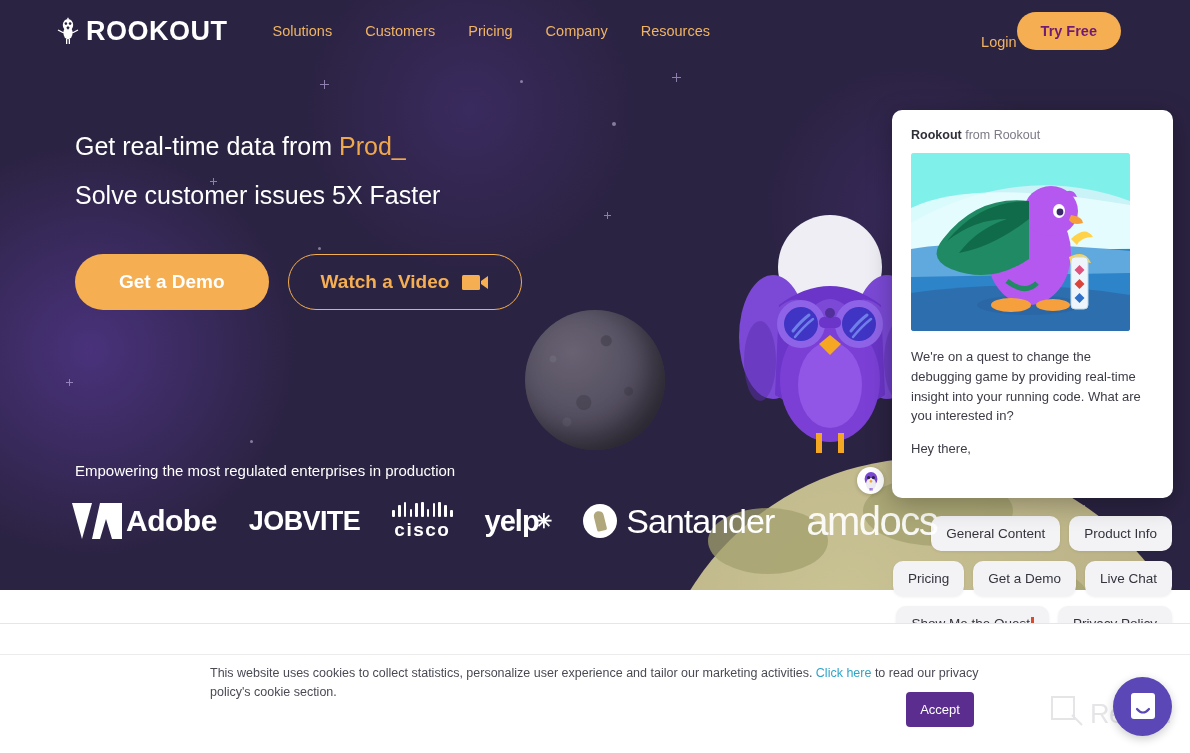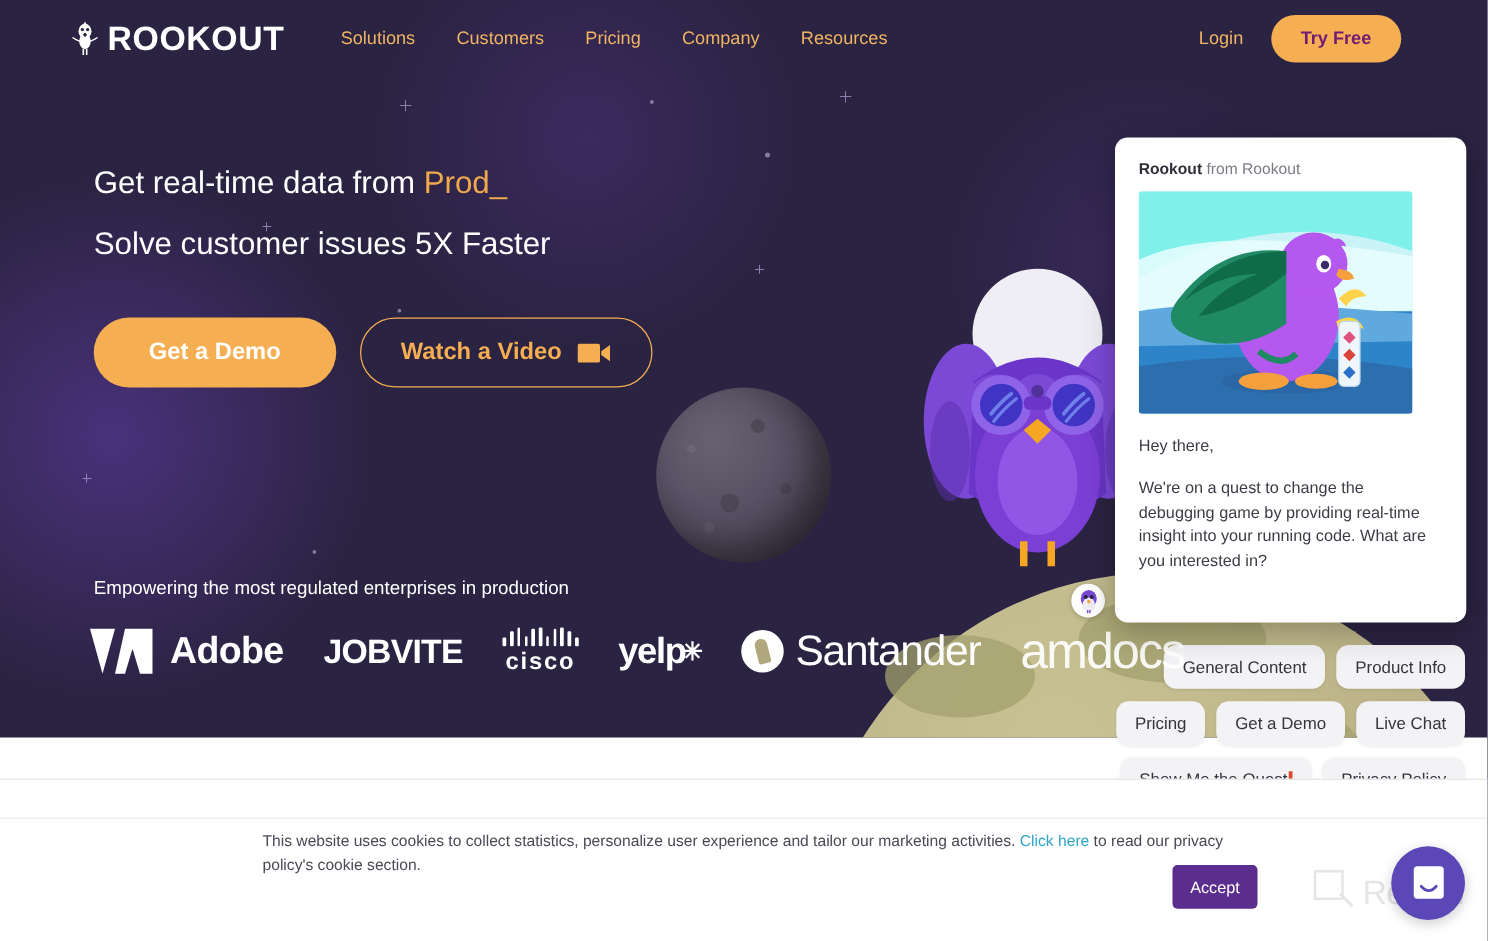--- a/index.html
+++ b/index.html
@@ -69,21 +69,21 @@
   .logo-wrap { display:flex; align-items:center; margin-left:57px; gap:7px; }
   .logo-bird { width:22px; height:30px; display:block; }
   .logo-text {
     color:#ffffff; font-size:27px; font-weight:bold; letter-spacing:.5px;
     font-family:"Liberation Sans", sans-serif;
   }
   .nav-links { display:flex; gap:33px; margin-left:45px; }
   .nav-links a {
     color:#f0b463; font-size:14.5px; text-decoration:none; font-weight:500;
   }
-  .nav-right { margin-left:auto; margin-right:69px; display:flex; align-items:center; gap:22px; }
+  .nav-right { margin-left:auto; margin-right:69px; display:flex; align-items:flex-end; }
   .nav-login { color:#f0b463; font-size:14.5px; text-decoration:none; font-weight:500; }
   .btn-tryfree {
     background:#f5ae51; color:#701a75; font-size:14.5px; font-weight:bold;
     border:none; border-radius:22px; padding:11px 24px; cursor:pointer;
   }
 
   
   .hero-content { position:absolute; left:75px; top:105px; z-index:20; width:700px; }
   h1.headline {
     margin:0; color:#ffffff; font-size:62px; font-weight:bold;
@@ -108,21 +108,21 @@
 
   
   .empower {
     position:absolute; left:75px; top:462px; color:#ffffff; font-size:15px; z-index:20;
   }
   .logo-strip {
     position:absolute; left:70px; top:495px; z-index:20;
     display:flex; align-items:center; gap:32px; height:52px;
   }
   .lg { display:flex; align-items:center; color:#ffffff; }
-  .lg-adobe { gap:10px; }
+  .lg-adobe { }
   .lg-adobe .word { font-size:30px; font-weight:bold; letter-spacing:-.5px; }
   .lg-jobvite { font-size:27px; font-weight:bold; letter-spacing:-.6px; }
   .lg-cisco { flex-direction:column; align-items:center; gap:2px; }
   .cisco-bars { display:flex; align-items:flex-end; gap:3.2px; height:15px; }
   .cisco-bars i { display:block; width:2.6px; background:#fff; border-radius:1px; }
   .lg-cisco .word { font-size:19px; font-weight:bold; letter-spacing:1.5px; }
   .lg-checkpoint { gap:8px; }
   .cp-box {
     width:36px; height:28px; border:2px solid #fff; border-radius:2px;
     display:flex; align-items:center; justify-content:center;
@@ -185,21 +185,21 @@
   .cookie {
     position:absolute; left:0; top:623px; width:1190px; height:163px;
     background:#ffffff; border-top:1px solid #e6e6e9;
   }
   .cookie-inner { position:absolute; left:210px; top:40px; width:780px; }
   .cookie-text { font-size:12.5px; color:#4a4a55; line-height:1.55; }
   .cookie-text a { color:#2fa5c8; text-decoration:none; }
   .btn-accept {
     position:absolute; left:906px; top:692px; width:68px; height:35px;
     background:#5b2d8e; color:#ffffff; border:none; border-radius:4px;
-    font-size:13px; cursor:pointer; font-family:"Liberation Sans", sans-serif;margin-left:32px;
+    font-size:13px; cursor:pointer; font-family:"Liberation Sans", sans-serif;
   }
   .divider-line { position:absolute; left:0; top:620px; width:1190px; height:1px; background:#ececef; }
 
   
   .watermark {
     position:absolute; left:1050px; top:695px; display:flex; align-items:center; gap:6px;
     opacity:.22; pointer-events:none;
   }
   .wm-text { font-size:27px; color:#8b8b95; font-weight:500; letter-spacing:-.5px; }
 
@@ -418,22 +418,22 @@
       <path d="M160 86 q14 -14 22 -2 q-12 0 -16 8 Z" fill="#ffd24a"></path>
       <path d="M158 104 q16 -8 22 6 q-14 -4 -20 2 Z" fill="#ffd24a"></path>
       <rect x="160" y="104" width="17" height="52" rx="4" fill="#eef6fb" stroke="#bcd8ea"></rect>
       <path d="M168.5 112 l5 5 l-5 5 l-5 -5 Z" fill="#e0527e"></path>
       <path d="M168.5 126 l5 5 l-5 5 l-5 -5 Z" fill="#d9443b"></path>
       <path d="M168.5 140 l5 5 l-5 5 l-5 -5 Z" fill="#2e70c9"></path>
     </svg>
   </div>
 
   <div class="chat-body">
+    <p>We're on a quest to change the debugging game by providing real-time insight into your running code. What are you interested in?</p>
     <p>Hey there,</p>
-    <p>We're on a quest to change the debugging game by providing real-time insight into your running code. What are you interested in?</p>
   </div>
 </div>
 
 <div class="qr-row qr-row1">
   <button class="qr">General Content</button>
   <button class="qr">Product Info</button>
 </div>
 <div class="qr-row qr-row2">
   <button class="qr">Pricing</button>
   <button class="qr">Get a Demo</button>

